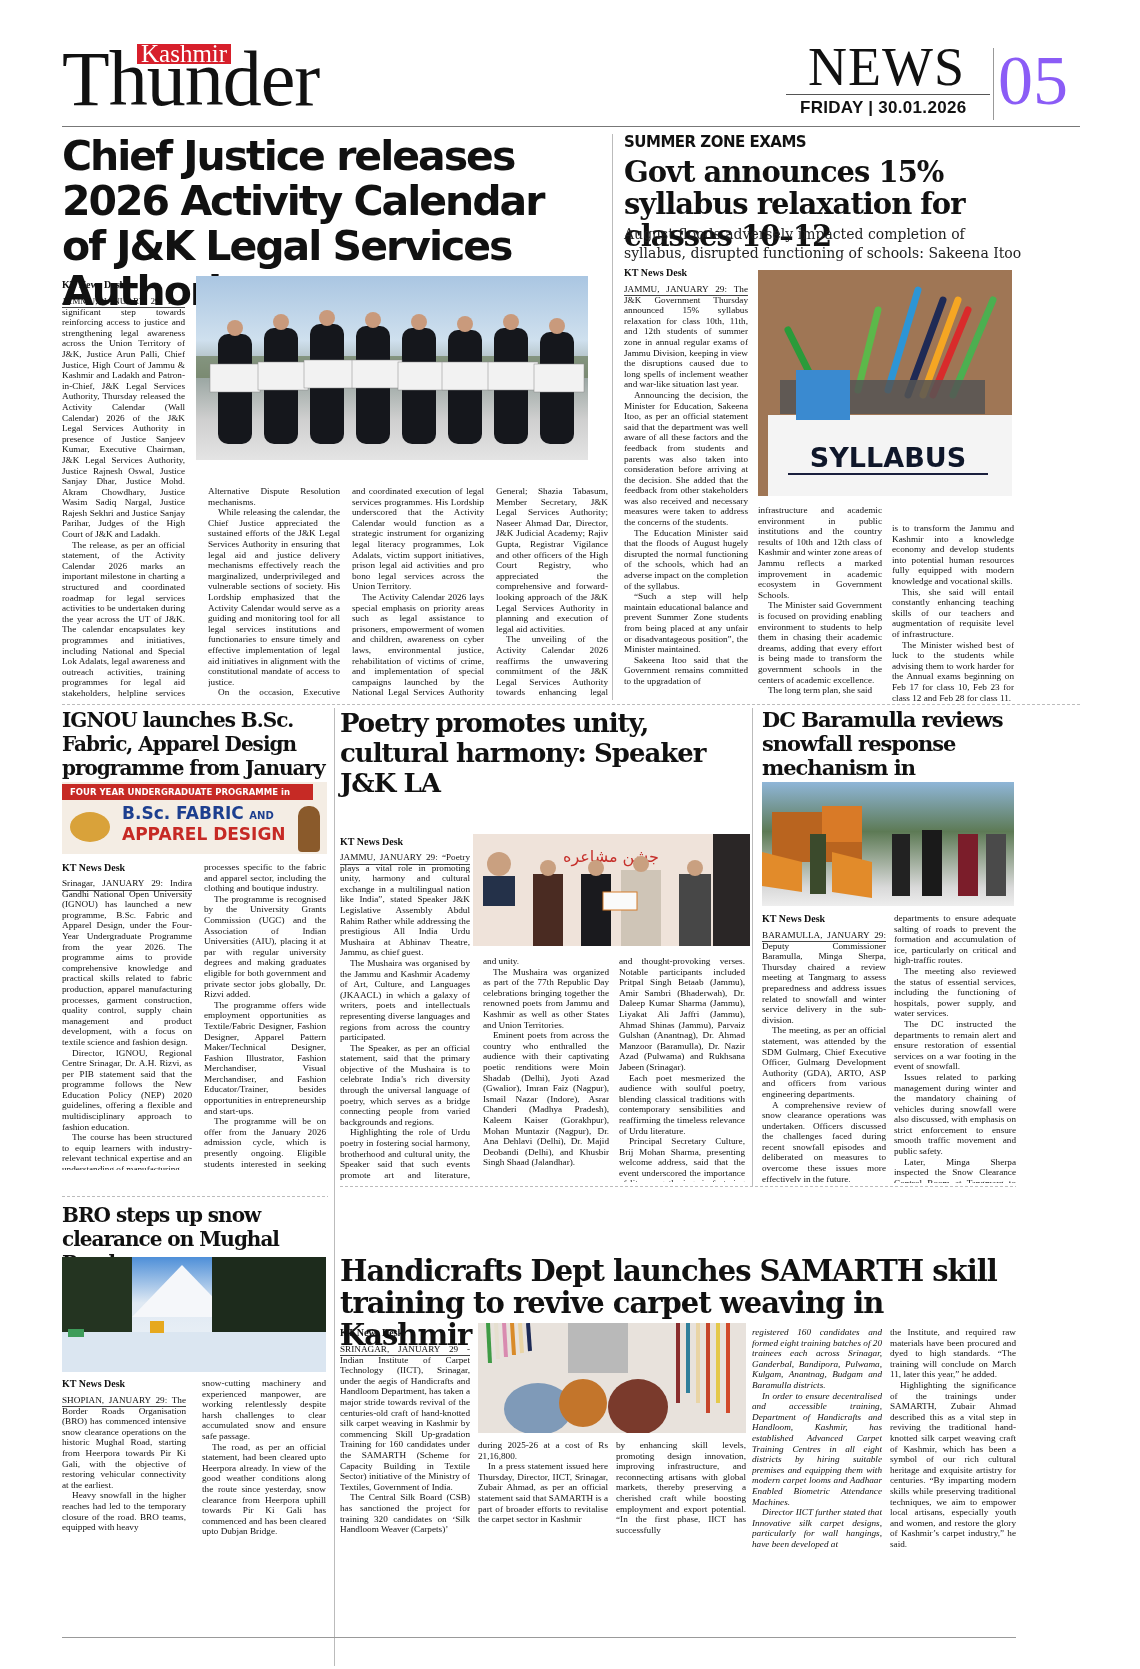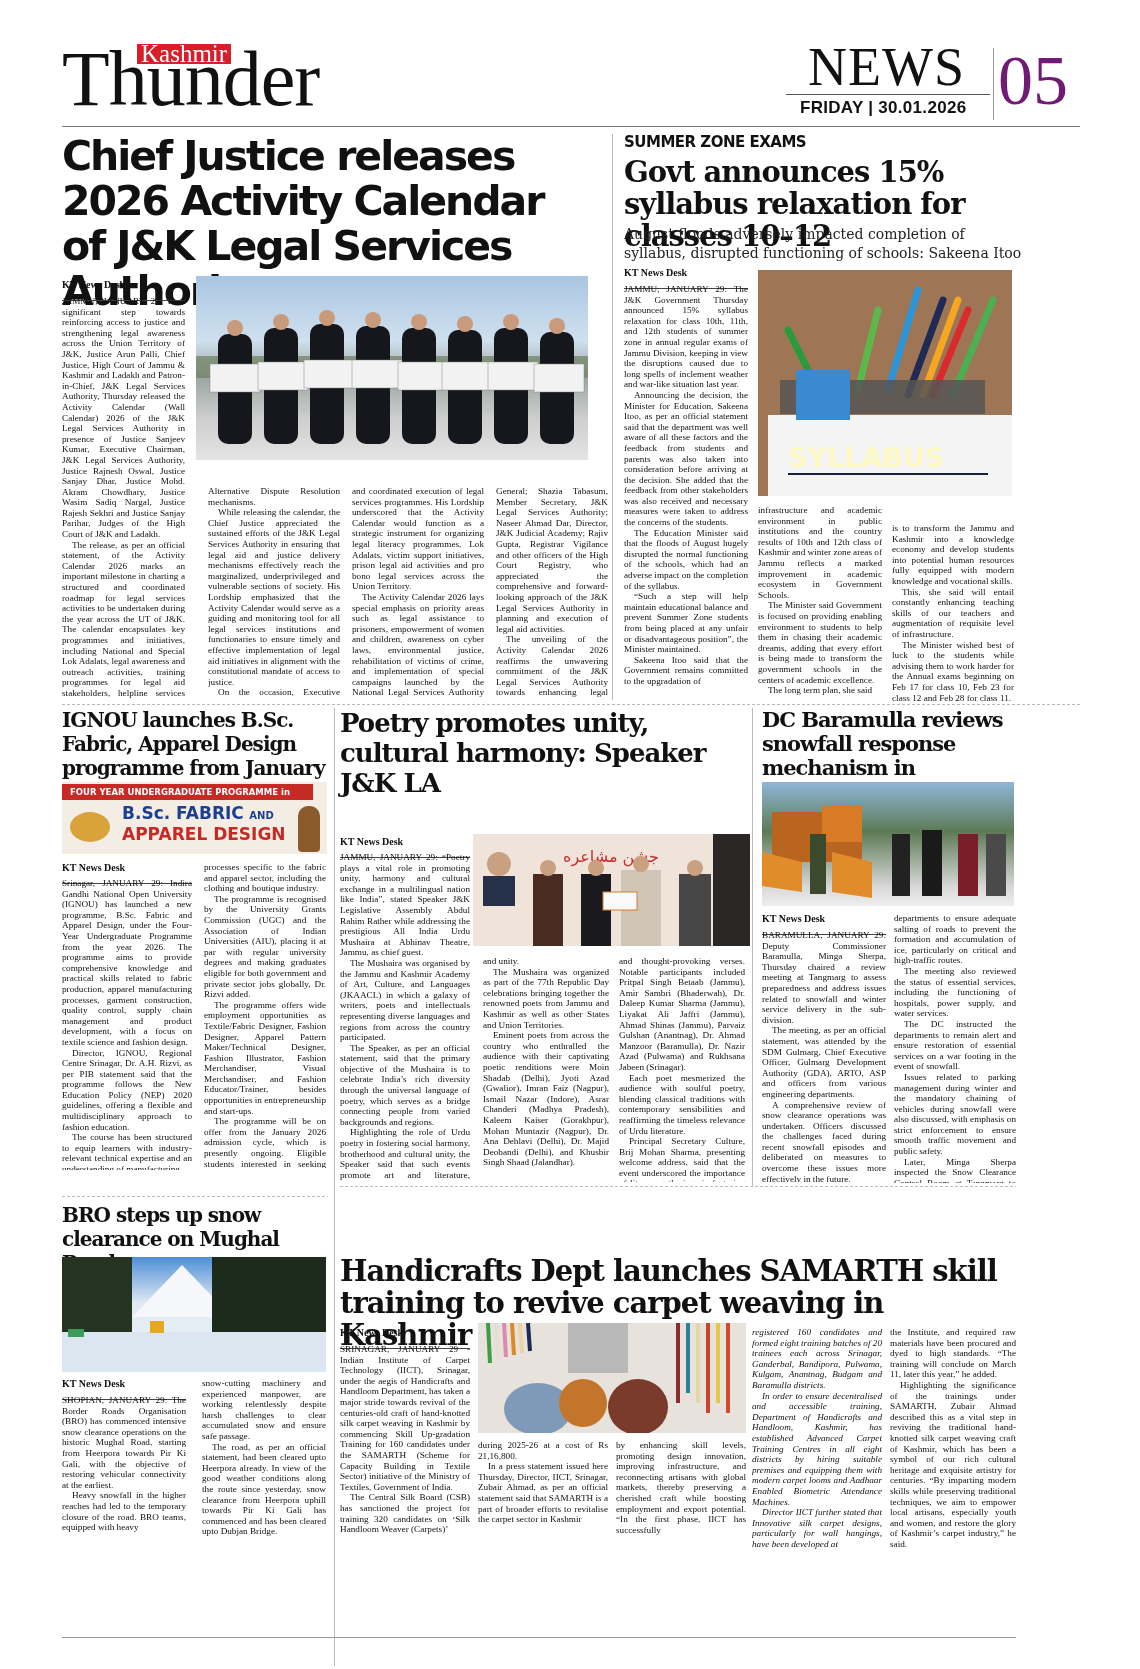--- a/index.html
+++ b/index.html
@@ -7,28 +7,28 @@
   body { position: relative; font-family: "DejaVu Serif", serif; color: #111; }
   .abs { position: absolute; }
 
   
   .logo-kashmir { left: 137px; top: 44px; background: #d71f2b; color: #fff; font-family: "Liberation Serif", serif; font-size: 25px; line-height: 20px; padding: 0 4px; }
   .logo-thunder { left: 62px; top: 40px; font-family: "Liberation Serif", serif; font-size: 78px; line-height: 78px; letter-spacing: -1px; color: #111; }
   .news-word { left: 808px; top: 40px; font-family: "Liberation Serif", serif; font-size: 54px; line-height: 54px; letter-spacing: 1px; }
   .news-rule { left: 786px; top: 94px; width: 204px; height: 1px; background: #555; }
   .news-date { left: 800px; top: 98px; font-family: "Liberation Sans", sans-serif; font-size: 17px; font-weight: bold; letter-spacing: .3px; }
   .page-sep { left: 993px; top: 48px; width: 1px; height: 72px; background: #999; }
-  .page-num { left: 998px; top: 46px; font-family: "Liberation Serif", serif; font-size: 70px; line-height: 70px; color: #701a75; }
+  .page-num { left: 998px; top: 46px; font-family: "Liberation Serif", serif; font-size: 70px; line-height: 70px; color: #8b5cf6; }
   .mast-rule { left: 62px; top: 126px; width: 1018px; height: 1px; background: #777; }
 
   .hl-sans { font-family: "DejaVu Sans", sans-serif; font-weight: bold; letter-spacing: -2px; }
   .hl-serif { font-family: "DejaVu Serif", serif; font-weight: bold; letter-spacing: -1px; }
   .kicker { font-family: "DejaVu Sans", sans-serif; font-weight: bold; font-size: 15px; letter-spacing: -.5px; }
   .deck { font-family: "DejaVu Serif", serif; font-size: 14px; line-height: 19px; color: #222; }
-  .byline { font-family: "Liberation Serif", serif; font-weight: bold; font-size: 10px; border-bottom: 1px solid #444; padding-bottom: 10px; }
+  .byline { font-family: "Liberation Serif", serif; font-weight: bold; font-size: 10px; border-bottom: 1px solid #444; padding-bottom: 17px; }
   .col { font-family: "Liberation Serif", serif; font-size: 9.2px; line-height: 10.6px; text-align: justify; hyphens: auto; }
   .col p { text-indent: 10px; }
   .col p.first { text-indent: 0; }
   .vrule { width: 1px; background: #bbb; }
   .hrule { height: 1px; background: repeating-linear-gradient(to right, #bbb 0 3px, transparent 3px 5px); }
   .photo { overflow: hidden; }
 </style>
 </head>
 <body>
 
@@ -121,21 +121,21 @@
       <line x1="160" y1="20" x2="130" y2="120" stroke="#2d95d6"></line>
       <line x1="185" y1="30" x2="150" y2="125" stroke="#1f2a55"></line>
       <line x1="200" y1="30" x2="165" y2="125" stroke="#f5a623"></line>
       <line x1="210" y1="40" x2="175" y2="125" stroke="#d92b2b"></line>
       <line x1="235" y1="30" x2="195" y2="125" stroke="#4caf50"></line>
     </g>
     <rect x="22" y="110" width="205" height="34" fill="#555" opacity=".85"></rect>
     <rect x="10" y="145" width="244" height="90" fill="#f4f4f4"></rect>
     <rect x="38" y="100" width="54" height="50" fill="#3a8ad0"></rect>
   </svg>
-  <div class="abs" style="left:30px;top:172px;width:200px;text-align:left;font-family:'DejaVu Sans',sans-serif;font-weight:bold;font-size:27px;color:#fef9c3;border-bottom:2px solid #1a1f3d;">SYLLABUS</div>
+  <div class="abs" style="left:30px;top:172px;width:200px;text-align:center;font-family:'DejaVu Sans',sans-serif;font-weight:bold;font-size:27px;color:#0f172a;border-bottom:2px solid #1a1f3d;">SYLLABUS</div>
 </div>
 <div class="abs col" style="left:758px;top:505px;width:124px;height:196px;overflow:hidden;">
   <p class="first">infrastructure and academic environment in public institutions and the country results of 10th and 12th class of Kashmir and winter zone areas of Jammu reflects a marked improvement in academic ecosystem in Government Schools.</p>
   <p>The Minister said Government is focused on providing enabling environment to students to help them in chasing their academic dreams, adding that every effort is being made to transform the government schools in the centers of academic excellence.</p>
   <p>The long term plan, she said</p>
 </div>
 <div class="abs col" style="left:892px;top:523px;width:122px;height:196px;overflow:hidden;">
   <p class="first">is to transform the Jammu and Kashmir into a knowledge economy and develop students into potential human resources fully equipped with modern knowledge and vocational skills.</p>
   <p>This, she said will entail constantly enhancing teaching skills of our teachers and augmentation of requisite level of infrastructure.</p>
   <p>The Minister wished best of luck to the students while advising them to work harder for the Annual exams beginning on Feb 17 for class 10, Feb 23 for class 12 and Feb 28 for class 11.</p>

